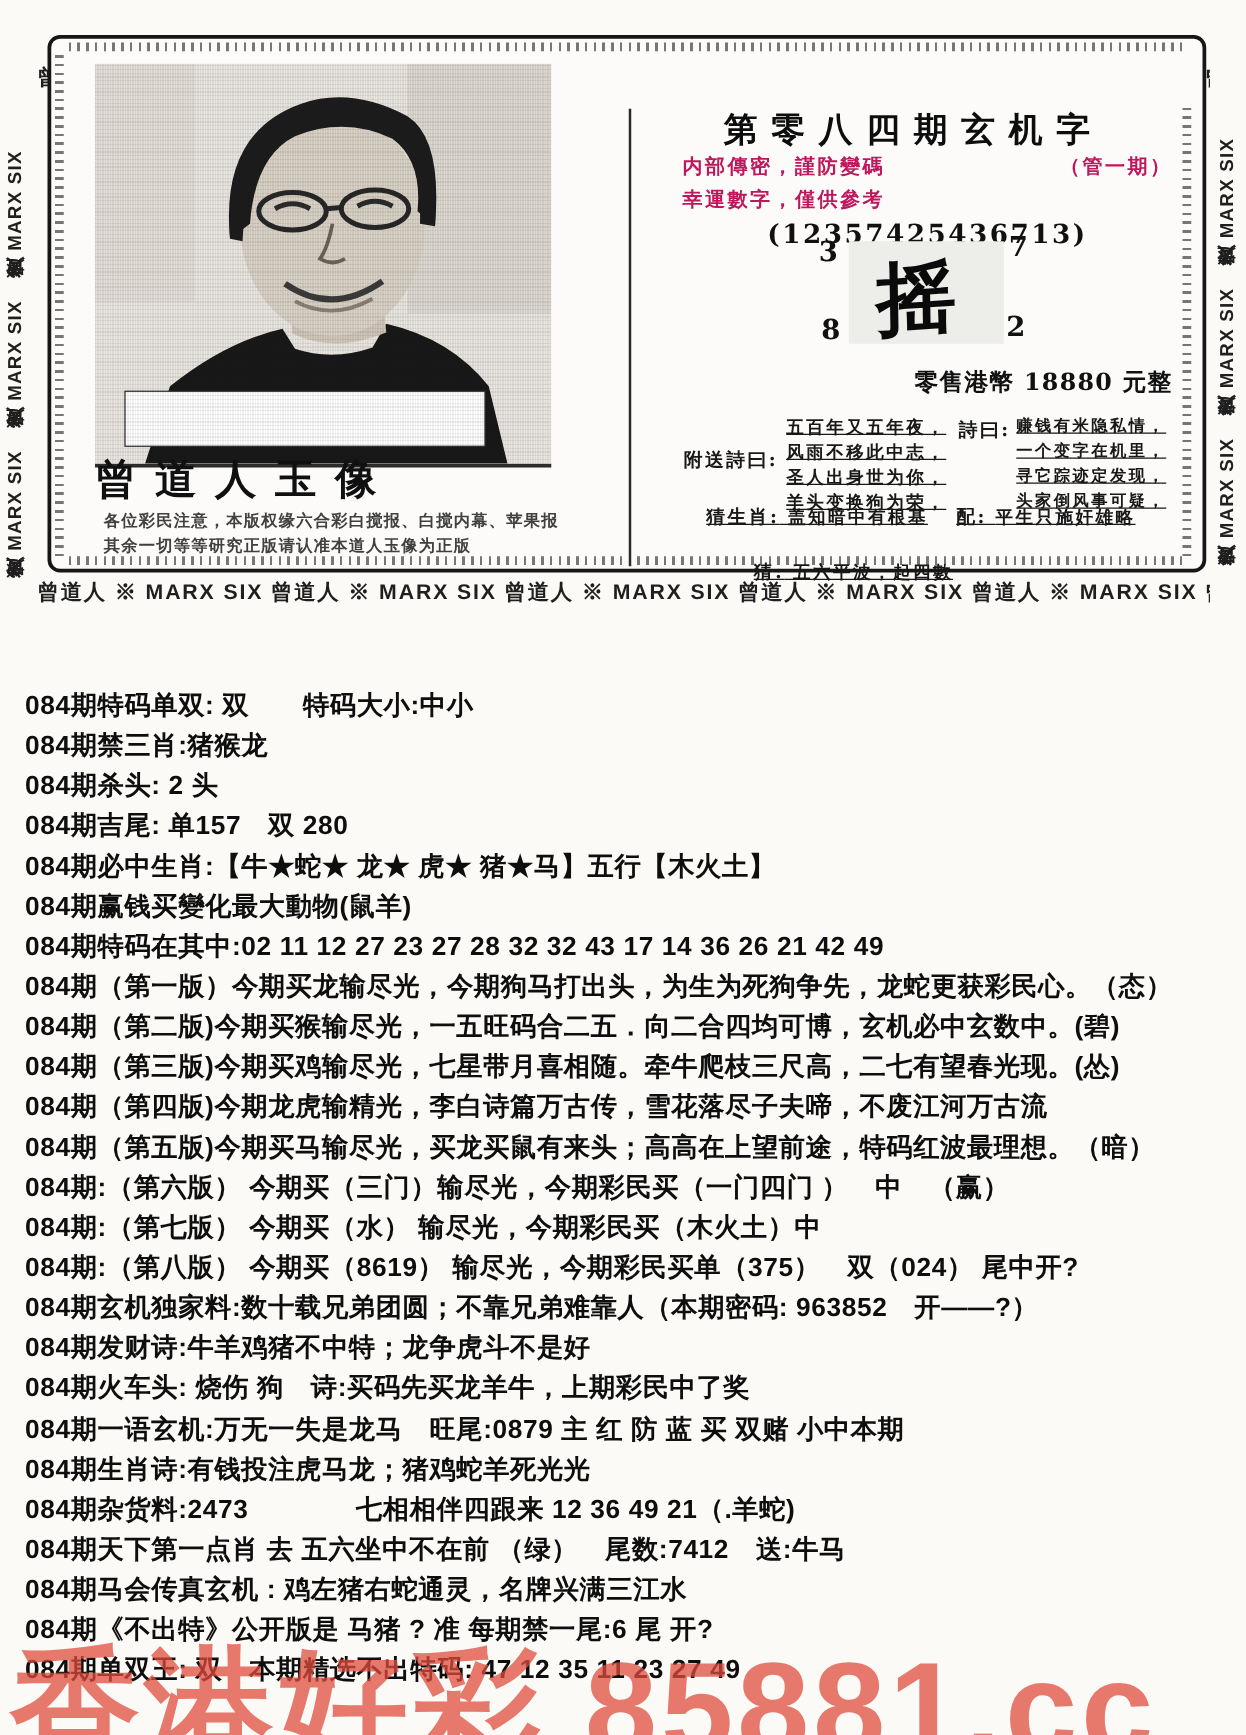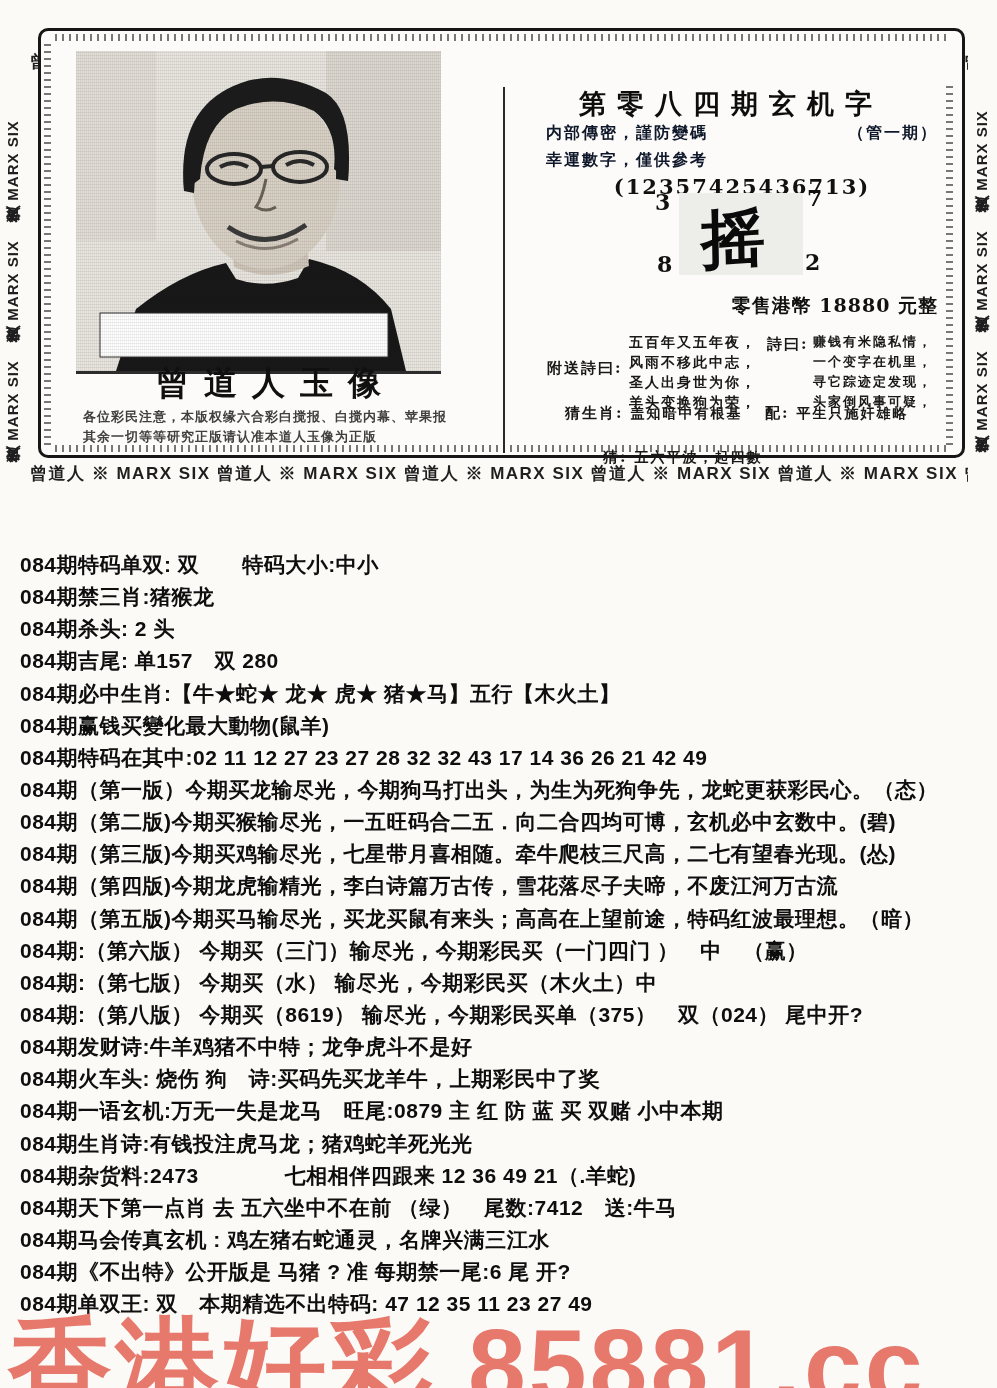--- a/index.html
+++ b/index.html
@@ -10,24 +10,24 @@
               overflow:hidden;color:#1f1f1f;}
   .vtext{writing-mode:vertical-rl;transform:rotate(180deg);font-weight:bold;font-size:15px;
          letter-spacing:1px;color:#1f1f1f;white-space:nowrap;overflow:hidden;}
   .frame{border:3px solid #161616;border-radius:10px;background:#fcfbf9;}
   .squig-h{height:7px;background:repeating-linear-gradient(90deg,#4a4a4a 0 2px,transparent 2px 7px);opacity:.75;}
   .squig-v{width:7px;background:repeating-linear-gradient(0deg,#4a4a4a 0 2px,transparent 2px 7px);opacity:.75;}
   .divider{width:2px;background:#2a2a2a;}
   .caption{font-family:"DejaVu Serif",serif;font-weight:bold;font-size:33px;letter-spacing:15px;color:#101010;}
   .notice{font-size:13px;line-height:17px;color:#404040;letter-spacing:1px;font-weight:bold;}
   .m-title{font-family:"DejaVu Serif",serif;font-weight:bold;font-size:27px;letter-spacing:11px;color:#0d0d0d;text-align:center;}
-  .m-sub{font-family:"DejaVu Serif",serif;font-weight:bold;font-size:16px;letter-spacing:2px;color:#0f172a;}
+  .m-sub{font-family:"DejaVu Serif",serif;font-weight:bold;font-size:16px;letter-spacing:2px;color:#be185d;}
   .m-nums{font-family:"DejaVu Serif",serif;font-weight:bold;font-size:21px;letter-spacing:2px;text-align:center;}
   .m-price{font-family:"DejaVu Serif",serif;font-weight:bold;font-size:19px;letter-spacing:1px;text-align:right;}
-  .poem{font-family:"DejaVu Serif",serif;font-weight:bold;font-size:14px;line-height:20px;letter-spacing:2px;color:#181818;}
+  .poem{font-family:"DejaVu Serif",serif;font-weight:bold;font-size:14px;line-height:20px;letter-spacing:2px;color:#181818;text-decoration:underline;}
   .poem-label{font-family:"DejaVu Serif",serif;font-weight:bold;font-size:15px;letter-spacing:2px;color:#181818;}
   .mystic-char{font-family:"DejaVu Serif",serif;font-weight:bold;font-size:64px;color:#0a0a0a;
                transform:rotate(-4deg) skewX(-3deg);}
   .corner-num{font-family:"DejaVu Serif",serif;font-weight:bold;font-size:22px;color:#111;}
   .graybox{background:#ededea;}
   .pred-line{height:32.15px;line-height:32.15px;white-space:nowrap;font-weight:bold;
              font-size:21px;color:#0e0e0e;letter-spacing:.5px;}
   .watermark{font-weight:bold;font-size:104px;letter-spacing:3px;white-space:nowrap;opacity:.74;}
   .photo{background:#e9e7e2;border-bottom:3px solid #2c2c2c;overflow:hidden;}
   .grain{background-image:repeating-linear-gradient(0deg,rgba(30,30,30,.07) 0 1px,transparent 1px 3px),
@@ -76,21 +76,21 @@
         <path d="M190,128 Q186,148 180,156 Q190,162 200,156" fill="none" stroke="#6b6257" stroke-width="3"></path>
         <path d="M152,176 Q190,202 230,174" fill="none" stroke="#3a3a3a" stroke-width="5"></path>
         <path d="M160,190 Q190,206 222,188" fill="none" stroke="#8a8076" stroke-width="3"></path>
         <path d="M138,150 Q142,170 152,180" fill="none" stroke="#aéa396" stroke-width="2"></path>
 
         <rect x="24" y="262" width="288" height="44" fill="#ffffff" stroke="#2f2f2f" stroke-width="1"></rect>
       </svg>
       <div class="abs grain" style="left:0;top:0;width:365px;height:320px;"></div>
     </div>
 
-    <div class="abs caption" style="left:35px;top:330px;width:400px;text-align:center;">曾道人玉像</div>
+    <div class="abs caption" style="left:35px;top:330px;width:400px;text-align:left;">曾道人玉像</div>
     <div class="abs notice" style="left:42px;top:377px;width:410px;">各位彩民注意，本版权缘六合彩白搅报、白搅内幕、苹果报</div>
     <div class="abs notice" style="left:42px;top:397px;width:410px;">其余一切等等研究正版请认准本道人玉像为正版</div>
 
     <div class="abs m-title" style="left:470px;top:55px;width:440px;">第零八四期玄机字</div>
 
     <div class="abs" style="left:505px;top:92px;width:392px;display:flex;justify-content:space-between;">
       <span class="m-sub">内部傳密，謹防變碼</span>
       <span class="m-sub">（管一期）</span>
     </div>
     <div class="abs m-sub" style="left:505px;top:119px;">幸運數字，僅供參考</div>
@@ -145,20 +145,21 @@
     <div class="pred-line">084期赢钱买變化最大動物(鼠羊)</div>
     <div class="pred-line">084期特码在其中:02 11 12 27 23 27 28 32 32 43 17 14 36 26 21 42 49</div>
     <div class="pred-line">084期（第一版）今期买龙输尽光，今期狗马打出头，为生为死狗争先，龙蛇更获彩民心。（态）</div>
     <div class="pred-line">084期（第二版)今期买猴输尽光，一五旺码合二五．向二合四均可博，玄机必中玄数中。(碧)</div>
     <div class="pred-line">084期（第三版)今期买鸡输尽光，七星带月喜相随。牵牛爬枝三尺高，二七有望春光现。(怂)</div>
     <div class="pred-line">084期（第四版)今期龙虎输精光，李白诗篇万古传，雪花落尽子夫啼，不废江河万古流</div>
     <div class="pred-line">084期（第五版)今期买马输尽光，买龙买鼠有来头；高高在上望前途，特码红波最理想。（暗）</div>
     <div class="pred-line">084期:（第六版） 今期买（三门）输尽光，今期彩民买（一门四门 ）　中　（赢）</div>
     <div class="pred-line">084期:（第七版） 今期买（水） 输尽光，今期彩民买（木火土）中</div>
     <div class="pred-line">084期:（第八版） 今期买（8619） 输尽光，今期彩民买单（375）　双（024） 尾中开?</div>
+    <div class="pred-line">084期玄机独家料:数十载兄弟团圆；不靠兄弟难靠人（本期密码: 963852　开——?）</div>
     <div class="pred-line">084期发财诗:牛羊鸡猪不中特；龙争虎斗不是好</div>
     <div class="pred-line">084期火车头: 烧伤 狗　诗:买码先买龙羊牛，上期彩民中了奖</div>
     <div class="pred-line">084期一语玄机:万无一失是龙马　旺尾:0879 主 红 防 蓝 买 双赌 小中本期</div>
     <div class="pred-line">084期生肖诗:有钱投注虎马龙；猪鸡蛇羊死光光</div>
     <div class="pred-line">084期杂货料:2473　　　　七相相伴四跟来 12 36 49 21（.羊蛇)</div>
     <div class="pred-line">084期天下第一点肖 去 五六坐中不在前 （绿）　尾数:7412　送:牛马</div>
     <div class="pred-line">084期马会传真玄机 : 鸡左猪右蛇通灵，名牌兴满三江水</div>
     <div class="pred-line">084期《不出特》公开版是 马猪 ? 准 每期禁一尾:6 尾 开?</div>
     <div class="pred-line">084期单双王: 双　本期精选不出特码: 47 12 35 11 23 27 49</div>
   </div>

